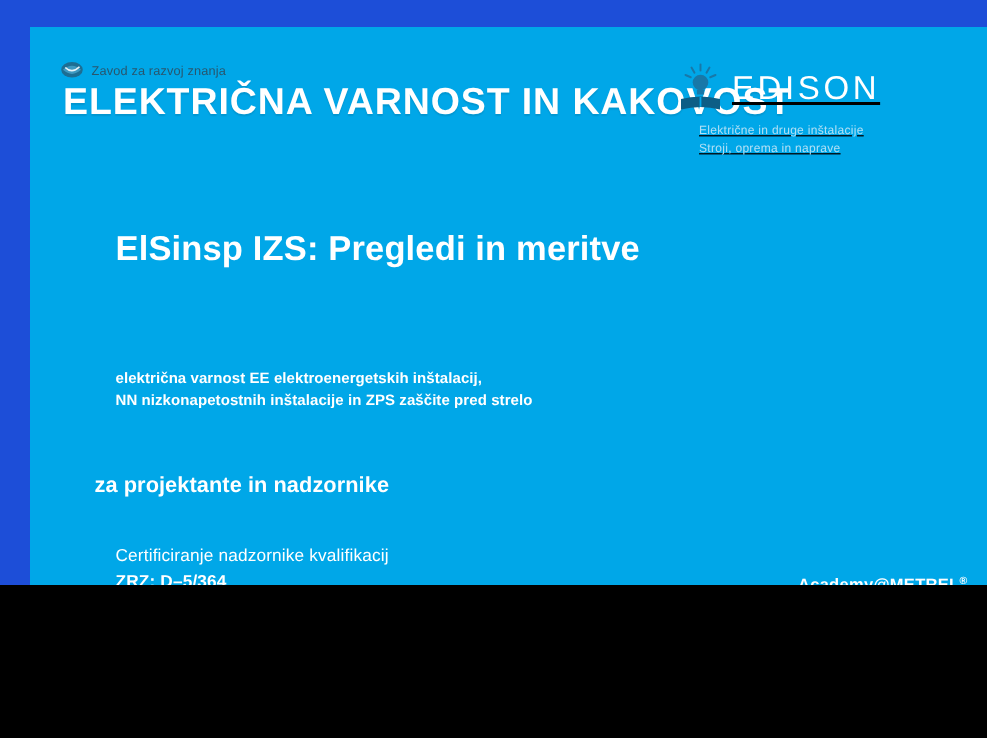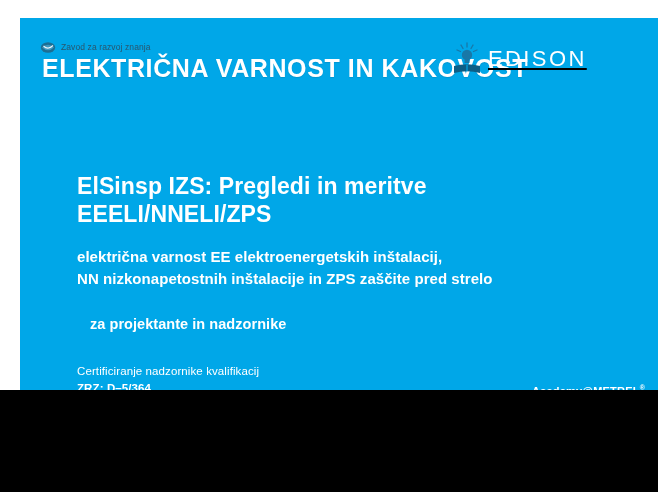--- a/index.html
+++ b/index.html
@@ -14,21 +14,21 @@
     overflow: hidden;
     font-family: "Liberation Sans", sans-serif;
     position: relative;
   }
 
   .slide {
     position: absolute;
     left: 0; top: 0;
     width: 658px;
     height: 492px;
-    background: #ffffff;
+    background: #1d4ed8;
   }
 
   
   .blue-panel {
     position: absolute;
     left: 20px;
     top: 18px;
     width: 638px;
     height: 372px;
     background: #00A7E8;
@@ -104,42 +104,42 @@
     letter-spacing: 0.2px;
     line-height: 1.55;
     white-space: nowrap;
     opacity: 0.85;
   }
 
   
   .main-title {
     position: absolute;
     left: 57px;
-    top: 154px;
+    top: 133px;
     font-size: 23px;
     font-weight: 700;
     color: #ffffff;
     line-height: 1.22;
     letter-spacing: 0.1px;
   }
 
   .subtitle-block {
     position: absolute;
     left: 57px;
     top: 228px;
-    font-size: 15px;
+    font-size: 10px;
     font-weight: 600;
     color: #ffffff;
     line-height: 1.45;
     letter-spacing: 0.05px;
   }
 
   .audience-line {
     position: absolute;
-    left: 70px;
+    left: 43px;
     top: 298px;
     font-size: 14.5px;
     font-weight: 600;
     color: #ffffff;
     letter-spacing: 0.05px;
   }
 
   .cert-block {
     position: absolute;
     left: 57px;
@@ -209,25 +209,28 @@
               <line x1="25" y1="8" x2="21.5" y2="9.5"></line>
             </g>
             <circle cx="15" cy="13" r="5.2" fill="#1878a8"></circle>
             <rect x="12.6" y="18" width="4.8" height="3" fill="#1878a8"></rect>
             <path d="M2 24 Q15 20.5 28 24 L28 31 Q15 27.5 2 31 Z" fill="#0d5e86"></path>
             <path d="M15 22.6 L15 29.2" stroke="#00A7E8" stroke-width="1.2"></path>
           </svg>
         </span>
         <span class="edison-word">EDISON</span>
       </div>
+      <div class="edison-sub">
+        <div class="edison-sub-line">Električne in druge inštalacije</div>
+        <div class="edison-sub-line">Stroji, oprema in naprave</div>
+      </div>
     </div>
 
     <div class="main-title">
       <div>ElSinsp IZS: Pregledi in meritve</div>
-      <div>EEELI/NNELI/ZPS</div>
     </div>
 
     <div class="subtitle-block">
       <div>električna varnost EE elektroenergetskih inštalacij,</div>
       <div>NN nizkonapetostnih inštalacije in ZPS zaščite pred strelo</div>
     </div>
 
     <div class="audience-line">za projektante in nadzornike</div>
 
     <div class="cert-block">

